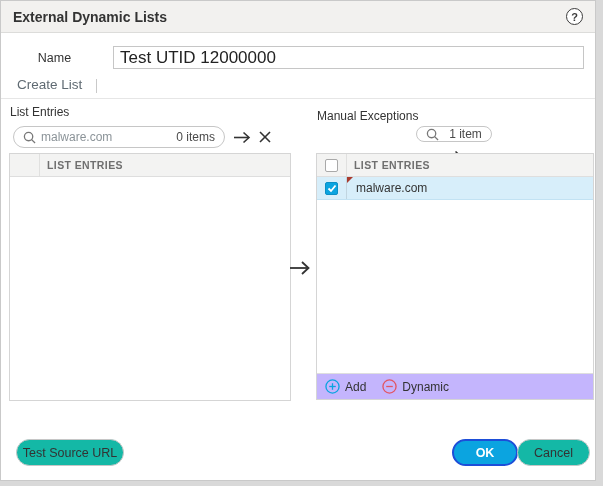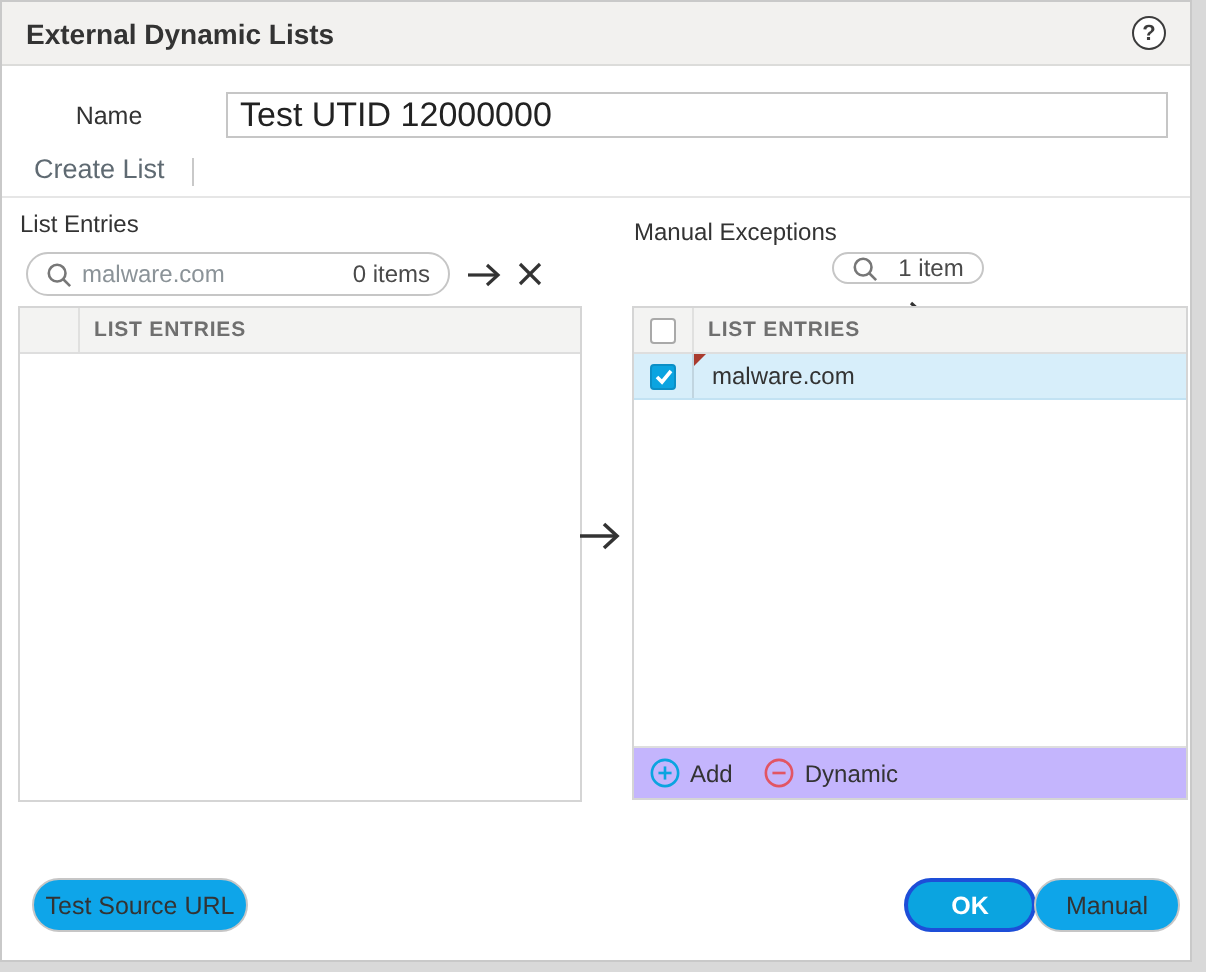--- a/index.html
+++ b/index.html
@@ -103,21 +103,21 @@
   .foot-btn { display: flex; align-items: center; gap: 5px; cursor: pointer; }
   .foot-label { font-size: 12px; color: #333; }
   
   .move-arrow { position: absolute; left: 288px; top: 259px; cursor: pointer; }
   
   .btn {
     position: absolute; top: 438px; height: 27px; border-radius: 14px;
     display: flex; align-items: center; justify-content: center;
     font-size: 12.5px; font-family: inherit; cursor: pointer;
   }
-  .btn-outline { background: #0ea5e9; border: 1px solid #c6c6c6; color: #333; }
+  .btn-outline { background: #14b8a6; border: 1px solid #c6c6c6; color: #333; }
   .btn-test   { left: 15px;  width: 108px; }
   .btn-ok     { left: 451px; width: 66px; background: #0ba4e0; border: 2px solid #1d4ed8;
                 color: #fff; font-weight: bold; }
   .btn-cancel { left: 516px; width: 73px; }
 </style>
 </head>
 <body>
 
 <div class="dialog">
 
@@ -244,15 +244,15 @@
               <line x1="4.5" y1="8" x2="11.5" y2="8" stroke="#e25563" stroke-width="1.4"></line>
             </svg>
         </span>
         <span class="foot-label">Dynamic</span>
       </div>
     </div>
   </div>
 
   <button class="btn btn-outline btn-test">Test Source URL</button>
   <button class="btn btn-ok">OK</button>
-  <button class="btn btn-outline btn-cancel">Manual</button>
+  <button class="btn btn-outline btn-cancel">Cancel</button>
 
 </div>
 
 </body></html>

